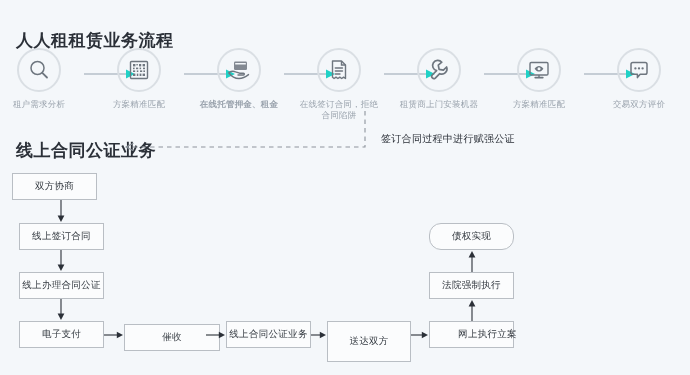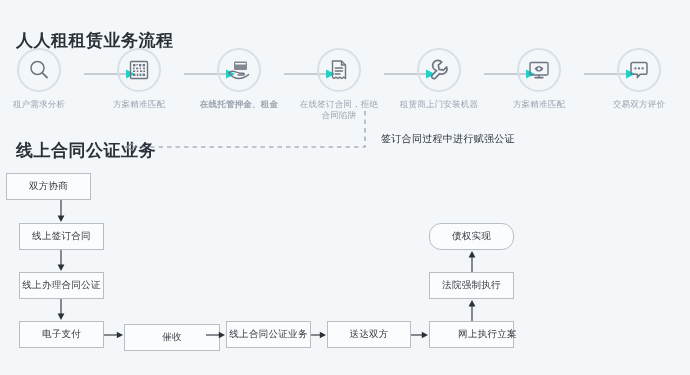--- a/index.html
+++ b/index.html
@@ -236,21 +236,21 @@
 
   <div id="dashed-path">
     <svg width="690" height="55" viewBox="0 0 690 55">
       <path d="M365 6 L365 42 L126 42" fill="none" stroke="#8d949c" stroke-width="1.1" stroke-dasharray="4.5 4" stroke-linecap="butt"></path>
       <path d="M126 42 L133 38.5 M126 42 L133 45.5" fill="none" stroke="#8d949c" stroke-width="1.2" stroke-linecap="round"></path>
     </svg>
   </div>
 
   <div id="flow-layer">
 
-    <div class="fbox" style="left:6px; top:173px; width:85px; height:27px;">双方协商</div>
+    <div class="fbox" style="left:12px; top:173px; width:85px; height:27px;">双方协商</div>
     <div class="fbox" style="left:19px; top:223px; width:85px; height:27px;">线上签订合同</div>
     <div class="fbox" style="left:19px; top:272px; width:85px; height:27px;">线上办理合同公证</div>
     <div class="fbox" style="left:19px; top:321px; width:85px; height:27px;">电子支付</div>
 
     <div class="arrow-svg" style="left:55px; top:200px;">
       <svg width="12" height="23" viewBox="0 0 12 23">
           <line x1="6" y1="0" x2="6" y2="17" stroke="#2b3038" stroke-width="1.1"></line>
           <path d="M6 22 L2.6 15.5 L9.4 15.5 Z" fill="#2b3038"></path>
         </svg>
     </div>
@@ -262,21 +262,21 @@
     </div>
     <div class="arrow-svg" style="left:55px; top:299px;">
       <svg width="12" height="22" viewBox="0 0 12 22">
           <line x1="6" y1="0" x2="6" y2="16" stroke="#2b3038" stroke-width="1.1"></line>
           <path d="M6 21 L2.6 14.5 L9.4 14.5 Z" fill="#2b3038"></path>
         </svg>
     </div>
 
     <div class="fbox" style="left:124px; top:324px; width:96px; height:27px;">催收</div>
     <div class="fbox" style="left:226px; top:321px; width:85px; height:27px;">线上合同公证业务</div>
-    <div class="fbox" style="left:327px; top:321px; width:84px; height:27px;">送达双方</div>
+    <div class="fbox" style="left:327px; top:321px; width:84px; height:41px;">送达双方</div>
     <div class="fbox" style="left:429px; top:321px; width:85px; height:27px;padding-left:32px;">网上执行立案</div>
 
     <div class="arrow-svg" style="left:104px; top:329px;">
       <svg width="20" height="12" viewBox="0 0 20 12">
           <line x1="0" y1="6" x2="14" y2="6" stroke="#2b3038" stroke-width="1.1"></line>
           <path d="M19 6 L12.8 2.8 L12.8 9.2 Z" fill="#2b3038"></path>
         </svg>
     </div>
     <div class="arrow-svg" style="left:206px; top:329px;">
       <svg width="20" height="12" viewBox="0 0 20 12">

